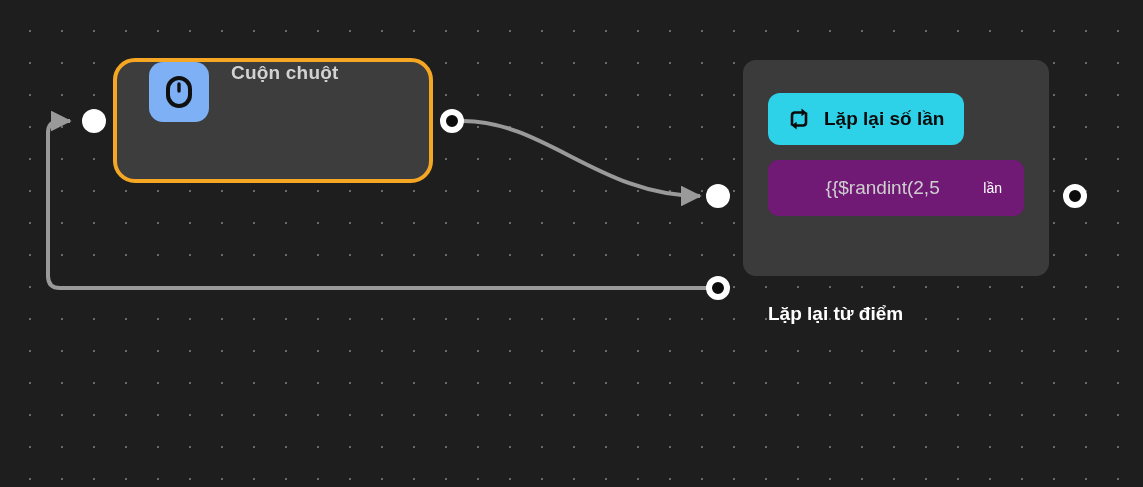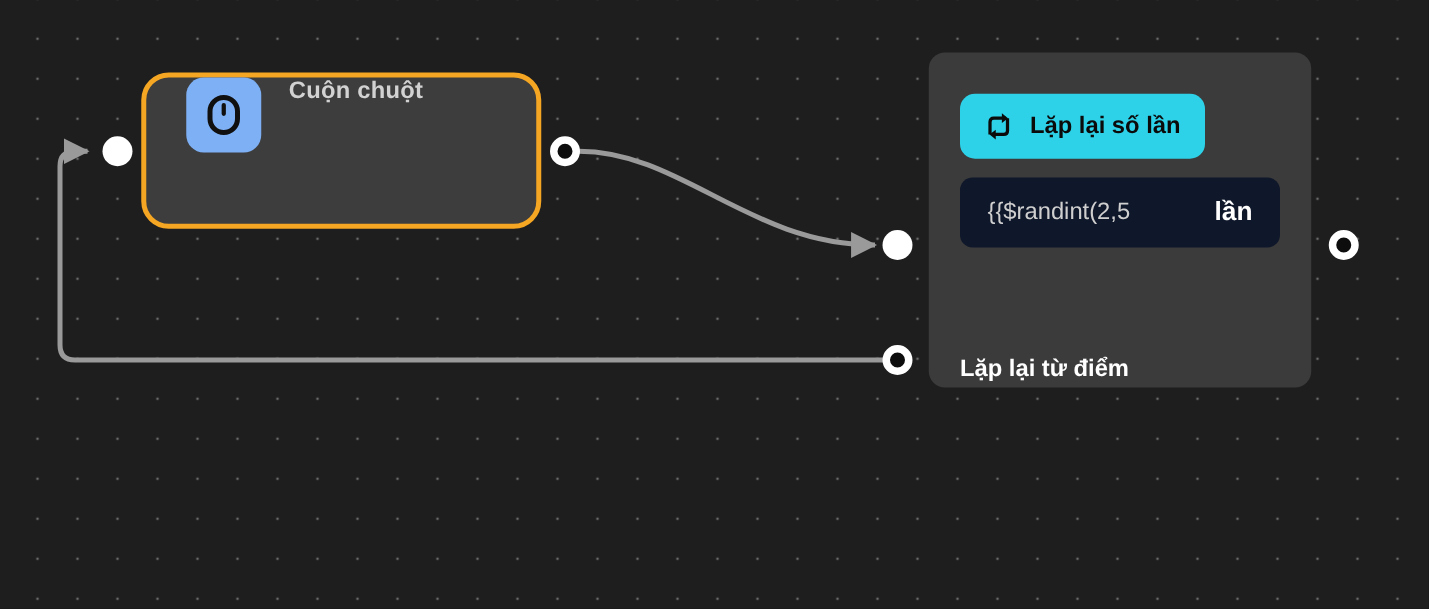--- a/index.html
+++ b/index.html
@@ -66,26 +66,27 @@
     color: #d2d2d2;
     font-size: 19px;
     font-weight: bold;
     letter-spacing: .2px;
     white-space: nowrap;
   }
 
   
   .node-loop {
     left: 743px;
-    top: 42px;
+    top: 60px;
     width: 306px;
-    height: 268px;
+    height: 216px;
     background: #3b3b3b;
     border-radius: 13px;
     padding: 0;
+    text-align: center;
   }
   .loop-badge {
     position: absolute;
     left: 25px;
     top: 33px;
     height: 52px;
     background: #2ed2e8;
     border-radius: 12px;
     display: flex;
     align-items: center;
@@ -98,39 +99,39 @@
     font-size: 19px;
     font-weight: bold;
     white-space: nowrap;
   }
   .loop-field {
     position: absolute;
     left: 25px;
     top: 100px;
     width: 256px;
     height: 56px;
-    background: #0f172a;
+    background: #701a75;
     border-radius: 10px;
     display: flex;
     align-items: center;
     box-sizing: border-box;
   }
   .loop-field-input {
     flex: 1;
     min-width: 0;
     margin-left: 22px;
     color: #cfcfcf;
     font-size: 19px;
     white-space: nowrap;
     overflow: hidden;
   }
   .loop-field-unit {
     color: #ffffff;
-    font-size: 21px;
-    font-weight: bold;
+    font-size: 14px;
+    font-weight: normal;
     margin: 0 22px 0 8px;
     white-space: nowrap;
     flex: none;
   }
   .loop-subtitle {
     position: absolute;
     left: 25px;
     top: 215px;
     color: #ffffff;
     font-size: 19px;

